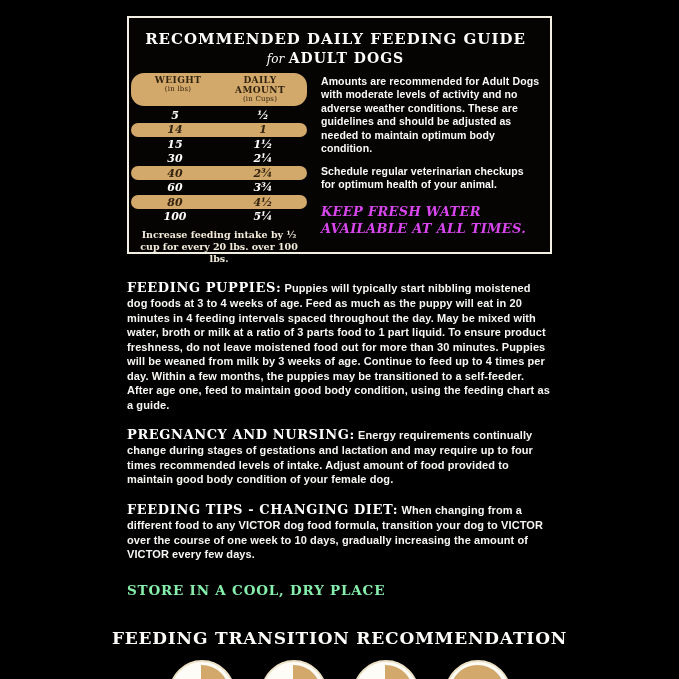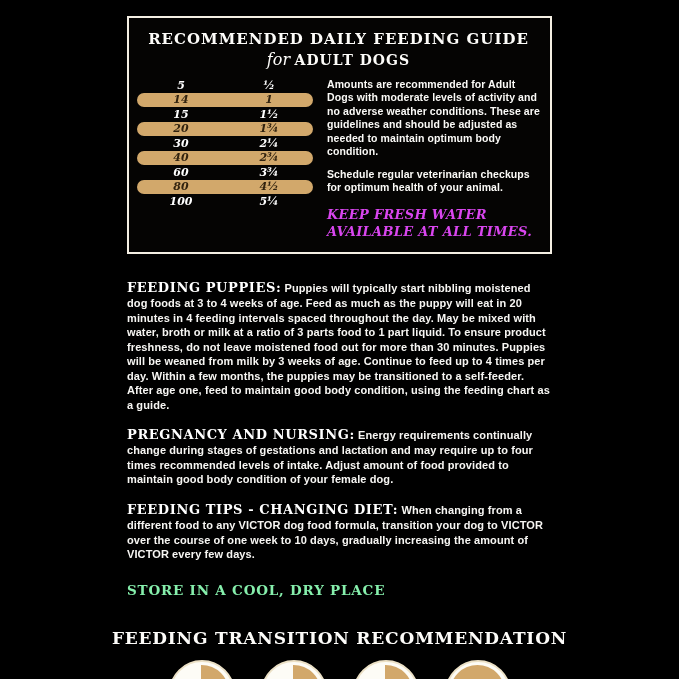--- a/index.html
+++ b/index.html
@@ -1,24 +1,24 @@
 <!DOCTYPE html>
 <html><head>
 <meta charset="utf-8">
 <style>
   html,body{margin:0;padding:0;background:#000;}
   body{width:679px;height:679px;overflow:hidden;font-family:"Liberation Sans",sans-serif;-webkit-font-smoothing:antialiased;}
   .page{width:679px;height:679px;background:#000;color:#fff;}
   .col{width:425px;margin:0 auto;padding-top:16px;}
 
   
-  .guide-box{border:2px solid #f4efe3;background:#050403;padding:10px 10px 12px 8px;box-sizing:border-box;height:238px;}
+  .guide-box{border:2px solid #f4efe3;background:#050403;padding:10px 10px 12px 2px;box-sizing:border-box;height:238px;}
   .guide-title{font-family:"DejaVu Serif",serif;font-weight:bold;font-size:15px;letter-spacing:1px;text-align:center;color:#fdfcf9;margin-top:2px;}
   .guide-sub{font-family:"DejaVu Serif",serif;text-align:center;font-size:14px;margin-top:2px;color:#fdfcf9;}
-  .guide-sub .for{font-style:italic;font-weight:normal;font-size:16px;letter-spacing:0;}
+  .guide-sub .for{font-style:italic;font-weight:normal;font-size:12px;letter-spacing:0;}
   .guide-sub .adult{font-weight:bold;letter-spacing:1px;}
 
   .guide-body{display:flex;margin-top:7px;}
   .tbl{width:176px;flex:0 0 176px;}
   .tbl-head{background:#d2a86b;border-radius:13px;display:flex;padding:3px 6px;color:#32230f;}
   .tbl-head .hc{flex:1;text-align:center;font-family:"DejaVu Serif",serif;font-weight:bold;font-size:9px;letter-spacing:.4px;line-height:1.1;}
   .tbl-head .hs{display:block;font-weight:normal;font-size:7px;letter-spacing:.2px;}
   .tbl-rows{margin-top:2px;}
   .trow{display:flex;height:14px;align-items:center;border-radius:8px;font-family:"DejaVu Serif",serif;font-weight:bold;font-style:italic;font-size:11px;margin-top:.5px;}
   .trow .tc{flex:1;text-align:center;}
@@ -54,36 +54,42 @@
     <div class="guide-box">
       <div class="guide-title">RECOMMENDED DAILY FEEDING GUIDE</div>
       <div class="guide-sub">
         <span class="for">for</span>
         <span class="adult">ADULT DOGS</span>
       </div>
 
       <div class="guide-body">
 
         <div class="tbl">
+          <div class="tbl-head">
+            <div class="hc">
+              <span>WEIGHT</span>
+              <span class="hs">(in lbs)</span>
+            </div>
+            <div class="hc">
+              <span>DAILY AMOUNT</span>
+              <span class="hs">(in Cups)</span>
+            </div>
+          </div>
           <div class="tbl-rows">
             <div class="trow row-dark">
                 <div class="tc">5</div>
                 <div class="tc">½</div>
               </div>
             <div class="trow row-pill">
                 <div class="tc">14</div>
                 <div class="tc">1</div>
               </div>
             <div class="trow row-dark">
                 <div class="tc">15</div>
                 <div class="tc">1½</div>
-              </div>
-            <div class="trow row-pill">
-                <div class="tc">20</div>
-                <div class="tc">1¾</div>
               </div>
             <div class="trow row-dark">
                 <div class="tc">30</div>
                 <div class="tc">2¼</div>
               </div>
             <div class="trow row-pill">
                 <div class="tc">40</div>
                 <div class="tc">2¾</div>
               </div>
             <div class="trow row-dark">
@@ -92,20 +98,21 @@
               </div>
             <div class="trow row-pill">
                 <div class="tc">80</div>
                 <div class="tc">4½</div>
               </div>
             <div class="trow row-dark">
                 <div class="tc">100</div>
                 <div class="tc">5¼</div>
               </div>
           </div>
+          <div class="tbl-note">Increase feeding intake by ½ cup for every 20 lbs. over 100 lbs.</div>
         </div>
 
         <div class="guide-right">
           <p class="note-p">Amounts are recommended for Adult Dogs with moderate levels of activity and no adverse weather conditions. These are guidelines and should be adjusted as needed to maintain optimum body condition.</p>
           <p class="note-p">Schedule regular veterinarian checkups for optimum health of your animal.</p>
           <div class="water">KEEP FRESH WATER AVAILABLE AT ALL TIMES.</div>
         </div>
       </div>
     </div>
 

